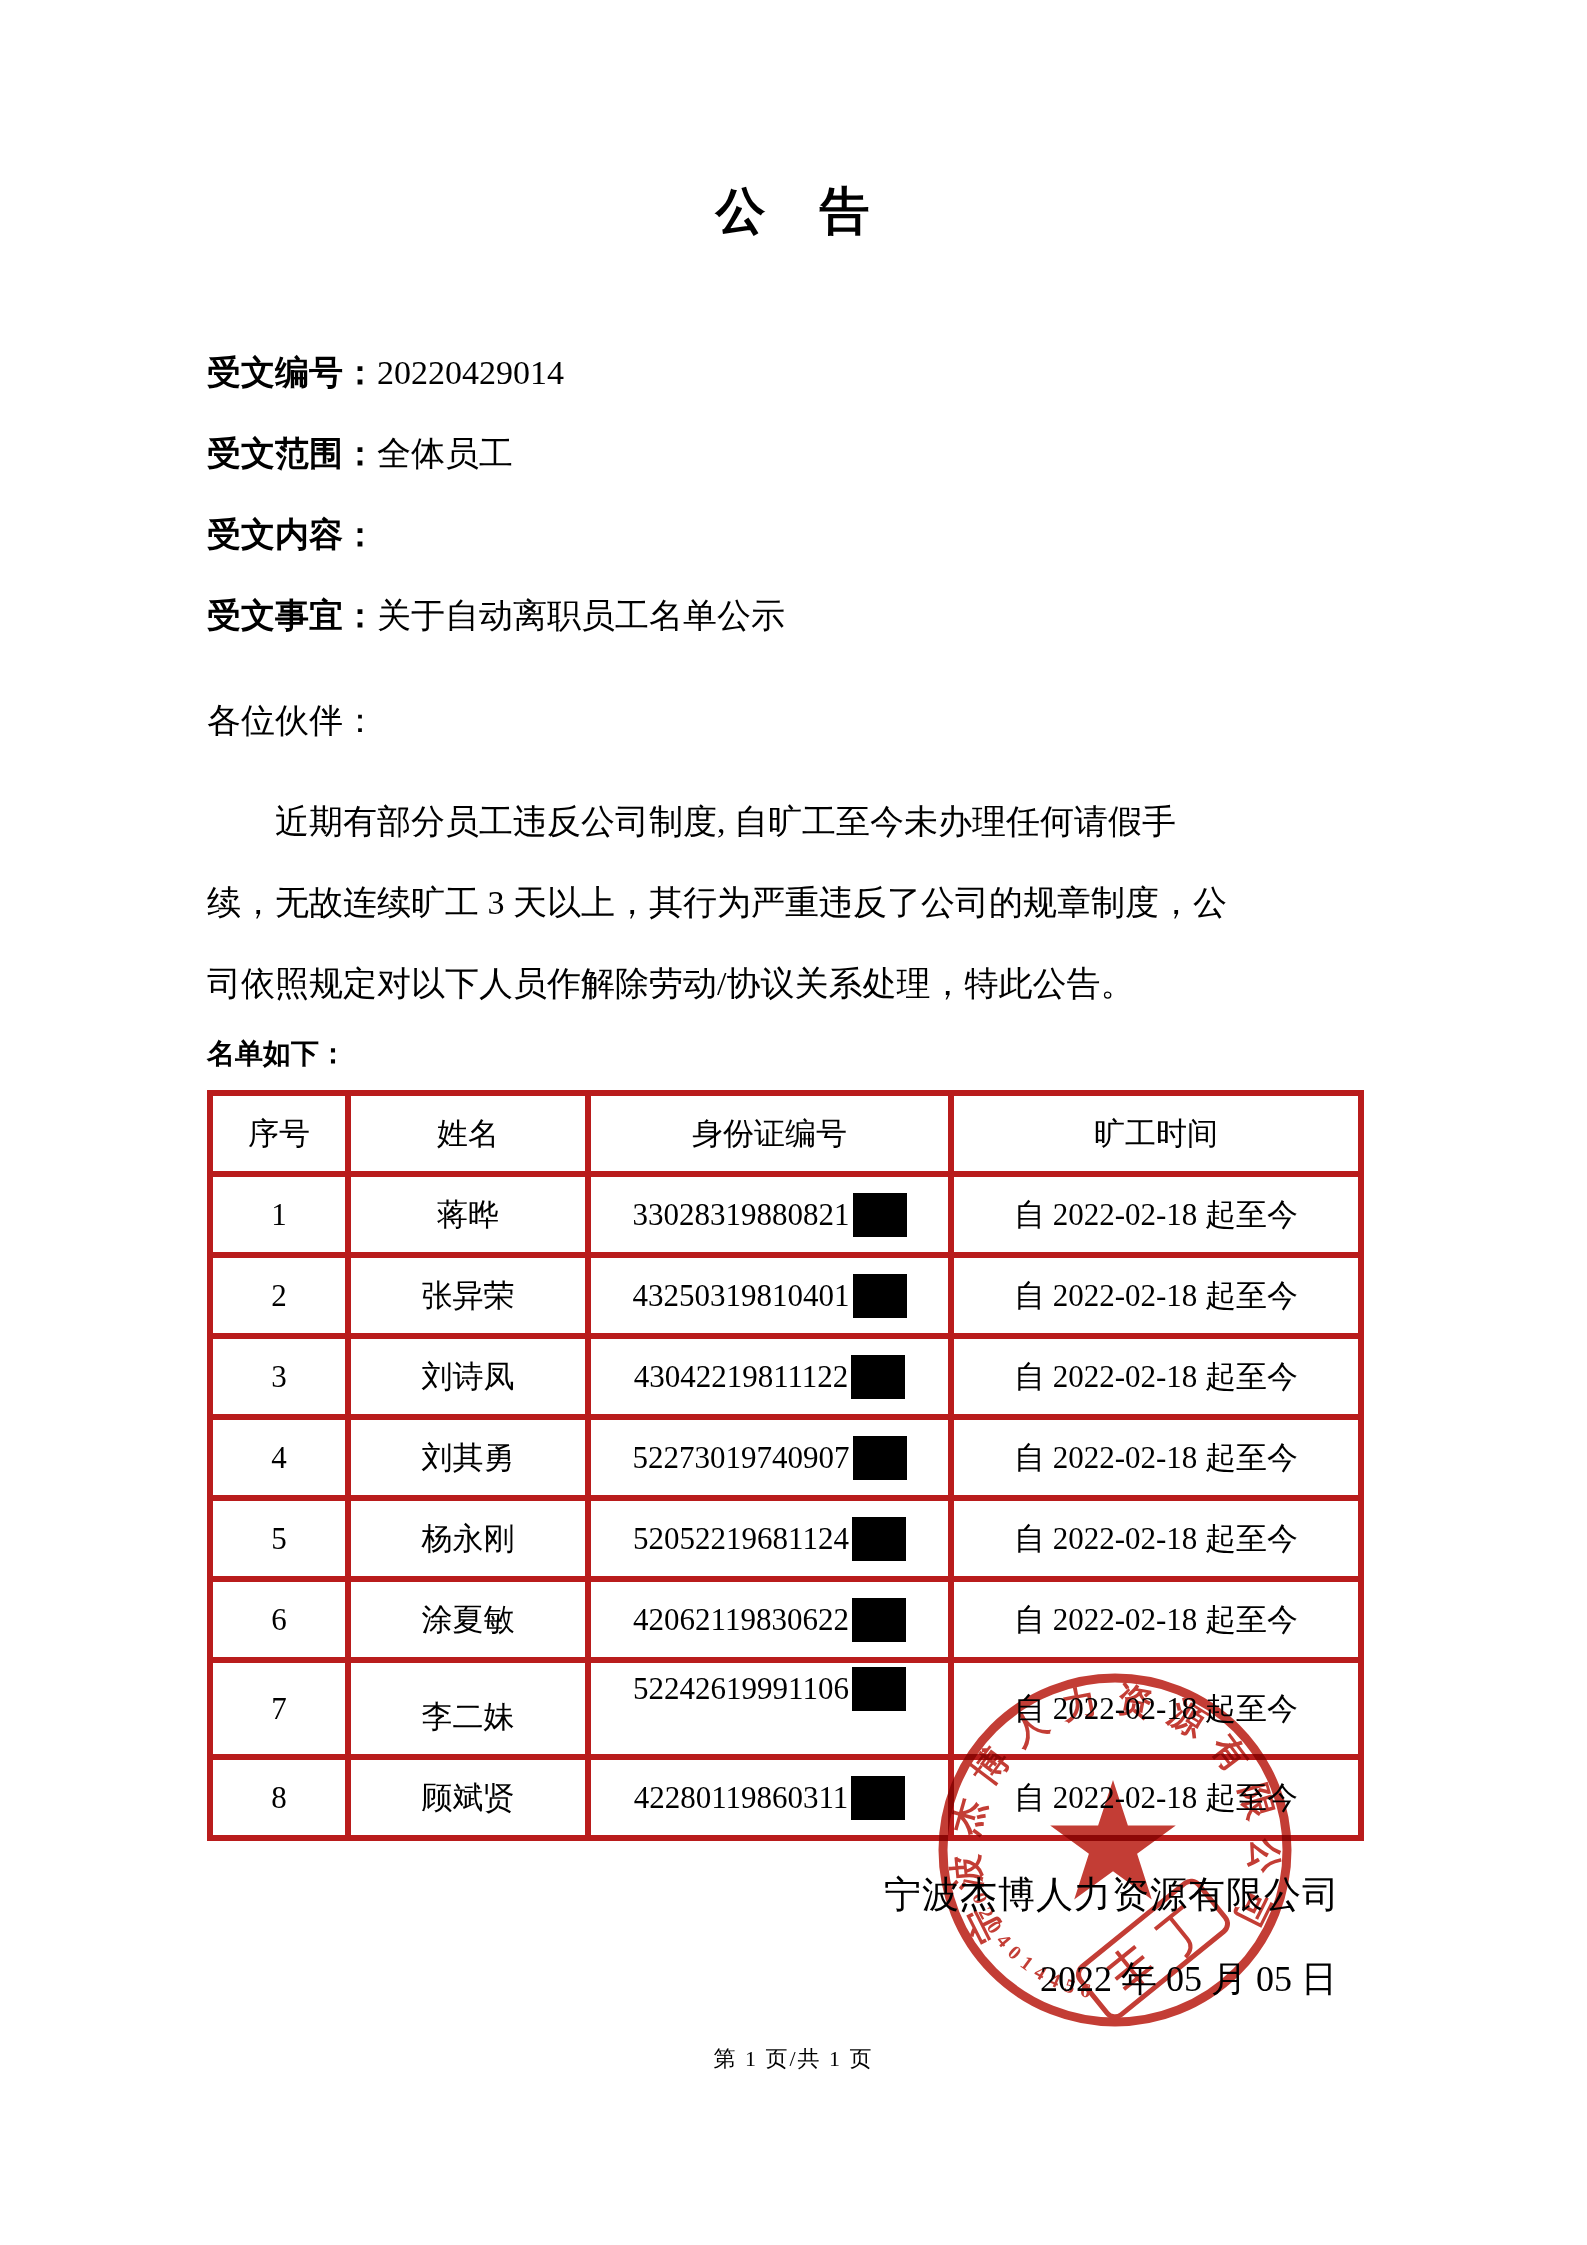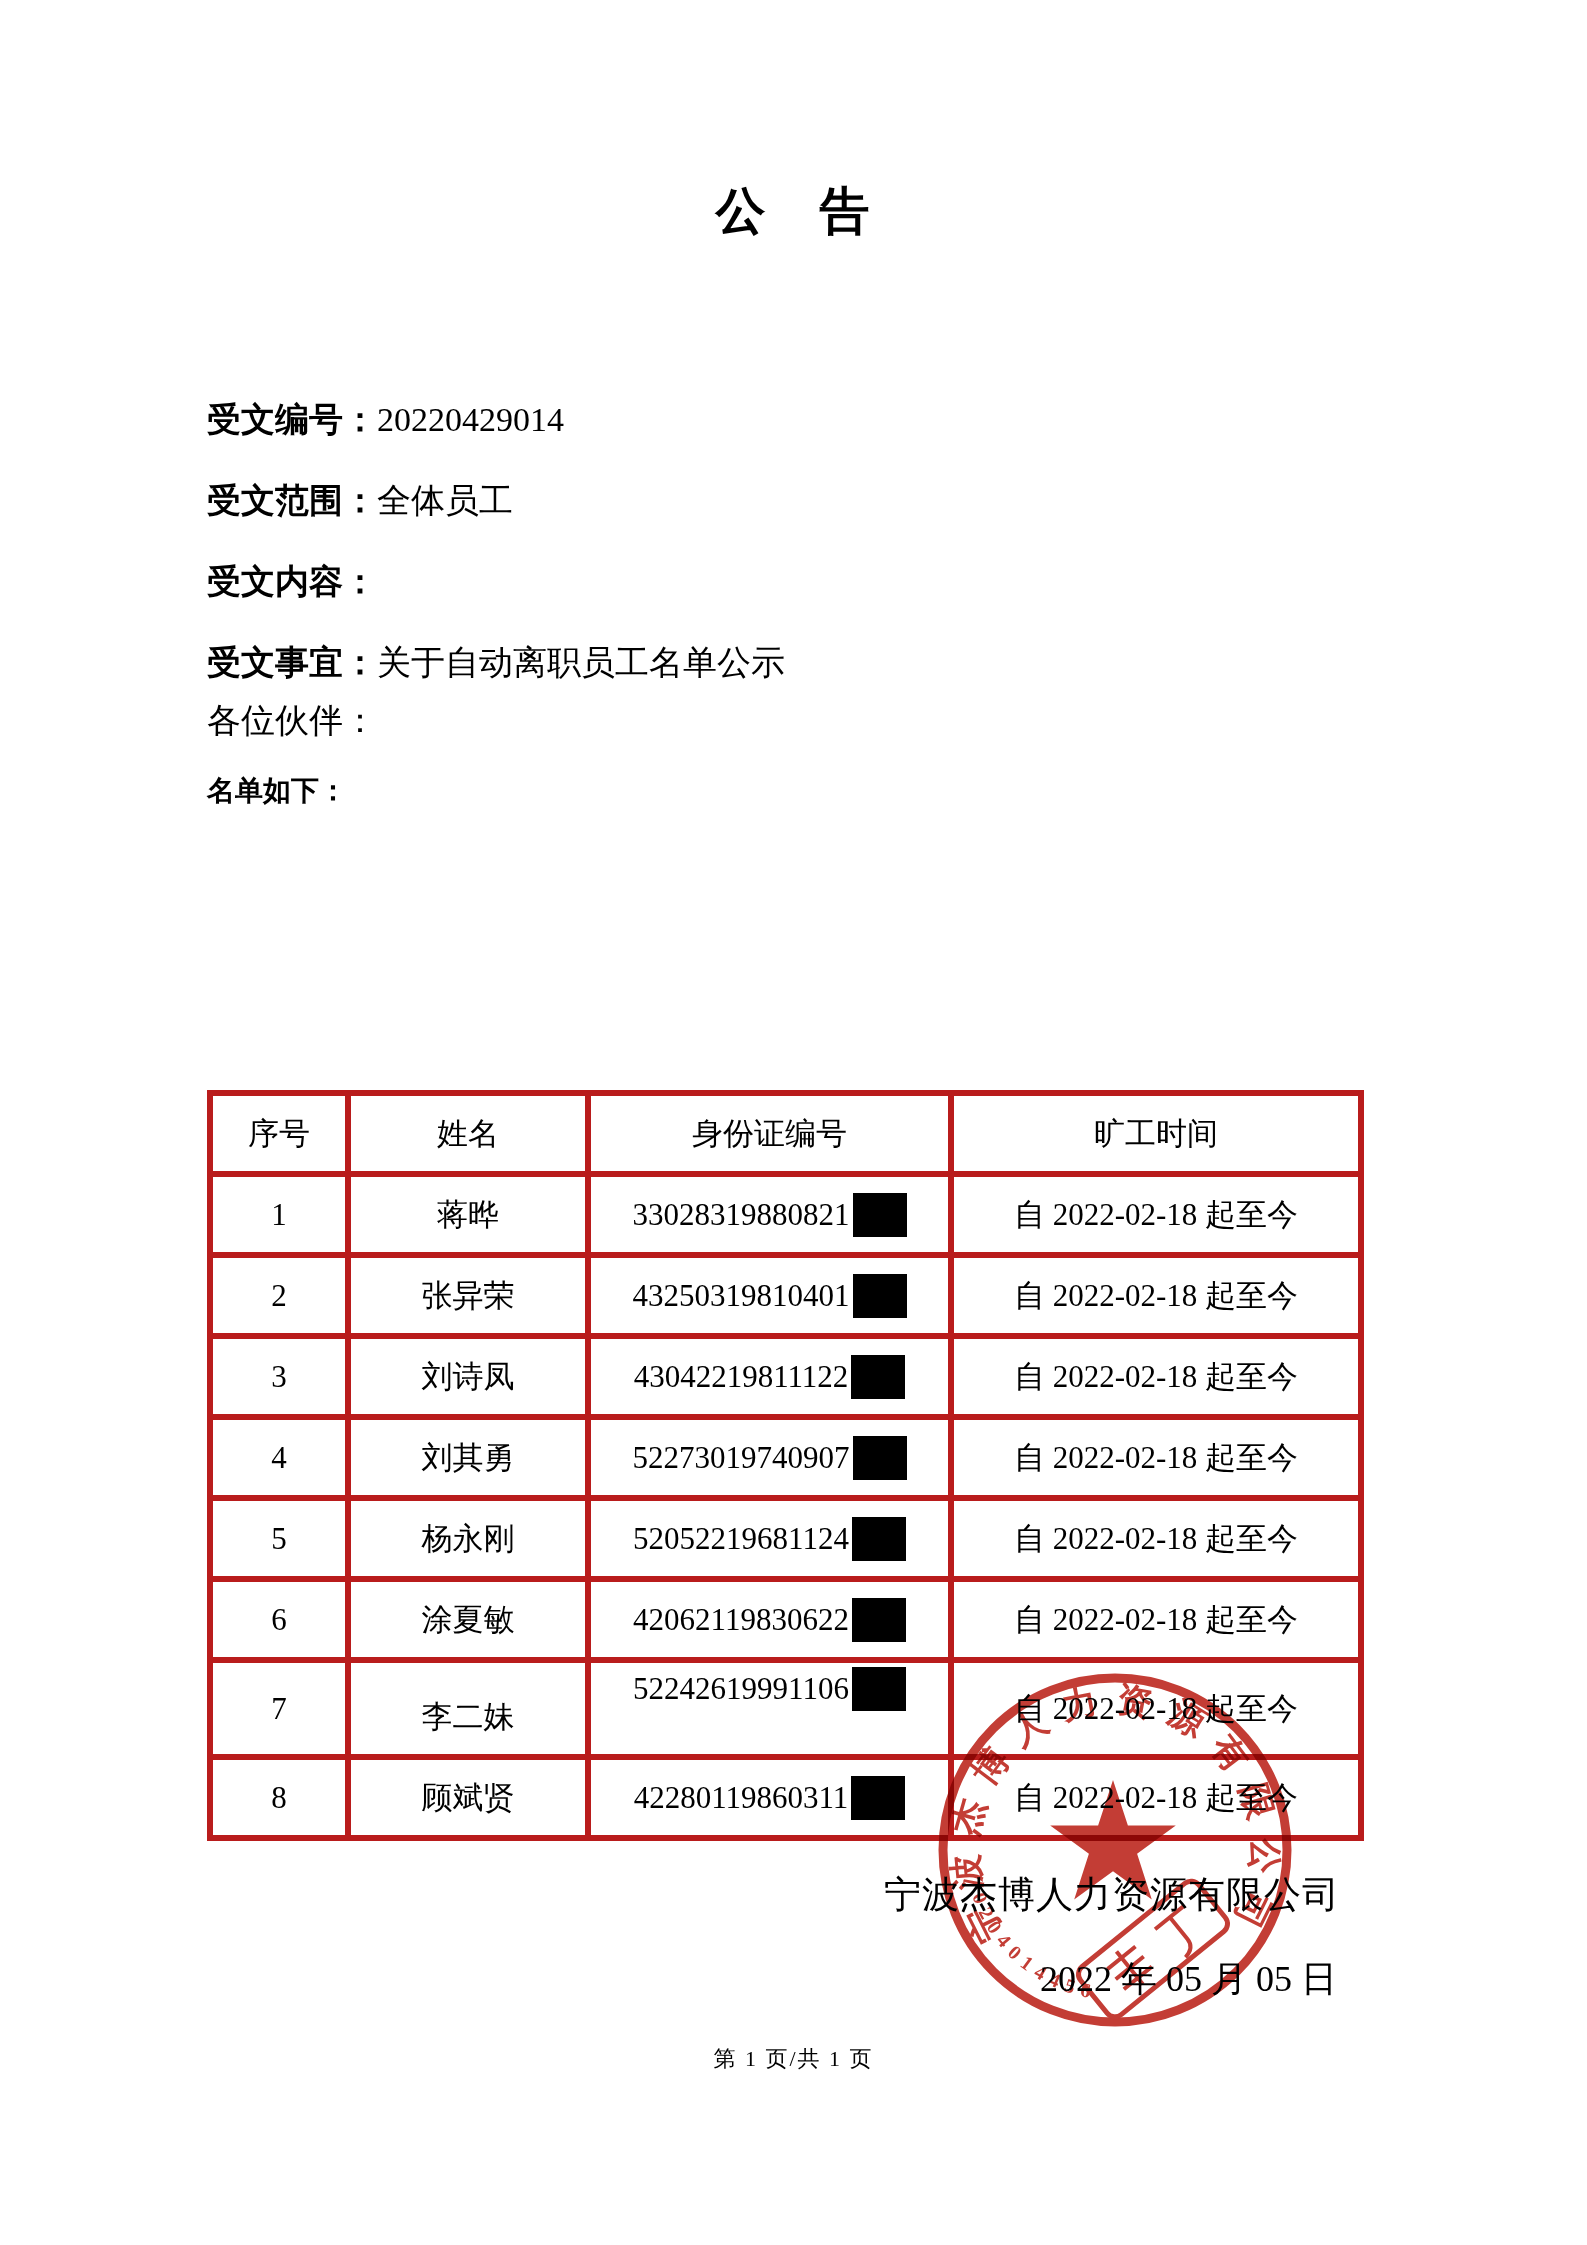--- a/index.html
+++ b/index.html
@@ -14,21 +14,21 @@
   }
   .doc-title{
     position:absolute;top:178px;left:0;width:100%;
     text-align:center;font-size:50px;font-weight:bold;
     letter-spacing:2px;margin:0;
   }
   .flow{
     position:absolute;left:207px;top:356px;width:1190px;
     font-size:34px;line-height:34px;
   }
-  .meta-line{height:81px;display:flex;align-items:flex-end;white-space:nowrap;}
+  .meta-line{height:81px;display:flex;align-items:flex-start;white-space:nowrap;}
   .meta-label{font-weight:bold;}
   .salutation{height:81px;display:flex;align-items:center;}
   .body-para{margin-top:20px;}
   .body-line{height:81px;display:flex;align-items:center;white-space:nowrap;margin:0;}
   .body-line.indent{padding-left:68px;}
   .list-label{margin-top:10px;font-size:28px;font-weight:bold;line-height:40px;font-family:Liberation Serif, serif;}
   table.roster{
     position:absolute;left:207px;top:1090px;
     border-collapse:collapse;table-layout:fixed;
     width:1151px;
@@ -94,20 +94,25 @@
       <span class="meta-label">受文内容：</span>
       <span class="meta-value"></span>
     </div>
     <div class="meta-line">
       <span class="meta-label">受文事宜：</span>
       <span class="meta-value">关于自动离职员工名单公示</span>
     </div>
 
     <div class="salutation">各位伙伴：</div>
 
+    <div class="body-para">
+      <p class="body-line indent">近期有部分员工违反公司制度, 自旷工至今未办理任何请假手</p>
+      <p class="body-line">续，无故连续旷工 3 天以上，其行为严重违反了公司的规章制度，公</p>
+      <p class="body-line">司依照规定对以下人员作解除劳动/协议关系处理，特此公告。</p>
+    </div>
 
     <div class="list-label">名单如下：</div>
   </div>
 
   <table class="roster">
     <colgroup>
         <col class="c1">
         <col class="c2">
         <col class="c3">
         <col class="c4">

